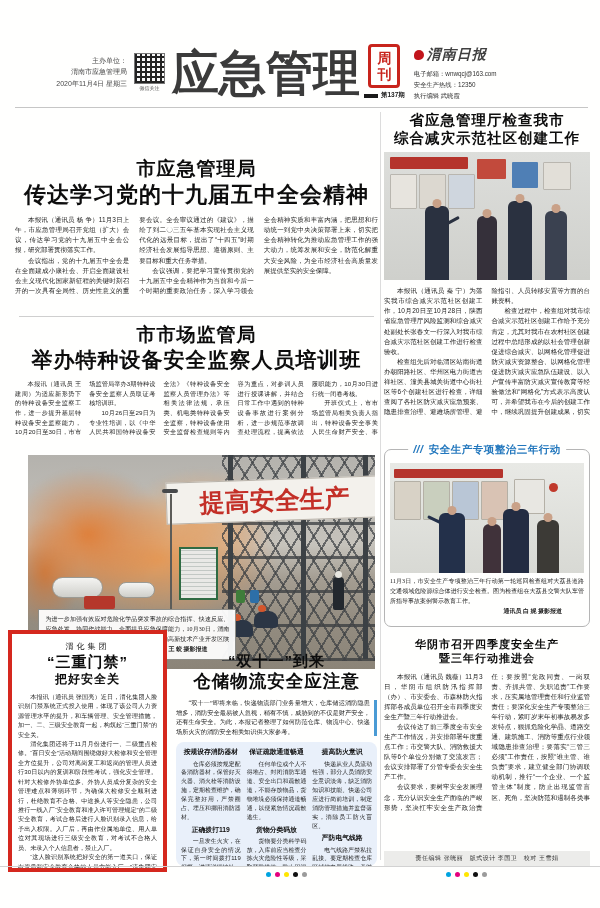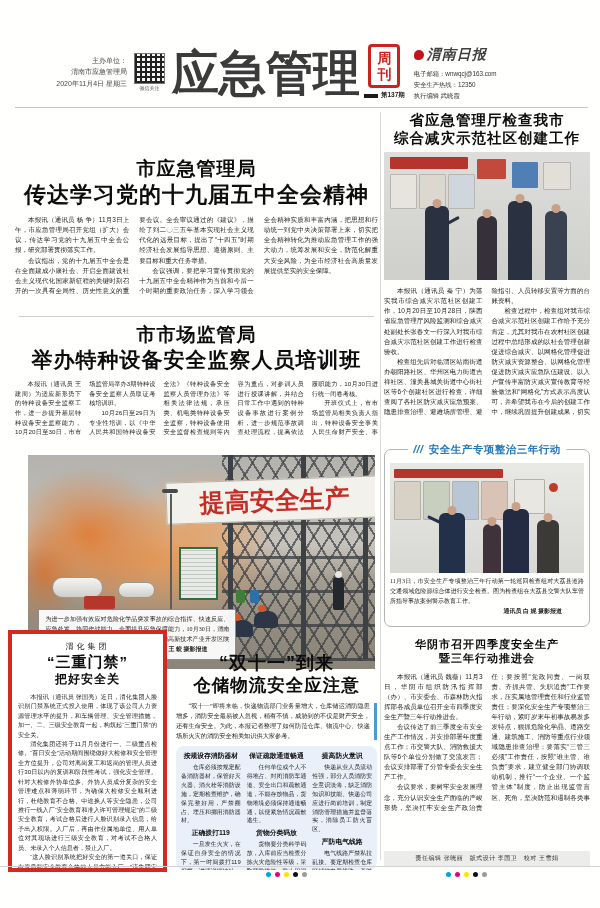--- a/index.html
+++ b/index.html
@@ -97,21 +97,21 @@
   .credits{position:absolute;left:384px;top:851px;width:206px;background:#ececea;font-size:6px;color:#333;text-align:center;padding:3px 0;letter-spacing:.5px;}
   
   .redbox{position:absolute;left:8px;top:630px;width:159px;height:242px;border:4px solid #d5281e;background:#fff;
       padding:5px 6px;box-sizing:border-box;overflow:hidden;}
   .kicker{font-size:8px;text-align:center;letter-spacing:3px;color:#222;margin-top:2px;}
   .a5-t1{font-size:15px;margin-top:1px;}
   .a5-t2{font-size:12px;}
   .a5-body{font-size:6.1px;line-height:1.55;margin-top:5px;}
   
   .mid{position:absolute;left:176px;top:652px;width:201px;height:220px;}
-  .a6-t1{font-size:18px;}
+  .a6-t1{font-size:15px;}
   .a6-t2{font-size:17.5px;}
   .lead{position:relative;margin-top:5px;padding-right:7px;font-family:"Liberation Serif",serif;
       font-size:6.2px;line-height:1.6;text-align:justify;color:#222;}
   .lead-bar{position:absolute;right:0;top:2px;width:3px;height:92%;background:#4a9bd5;}
   .a6-box{margin-top:5px;background:#e9f0fa;border-radius:8px;padding:5px 5px 4px;height:115px;overflow:hidden;display:flex;gap:6px;}
   .bb-col{flex:1;font-size:5.9px;line-height:1.5;text-align:justify;color:#1c1c1c;}
   .bb-h{font-weight:bold;text-align:center;font-size:6.8px;margin:3px 0 2px;color:#0d0d0d;text-indent:0;}
   .bb-h:first-child{margin-top:0;}
 </style>
 </head>

